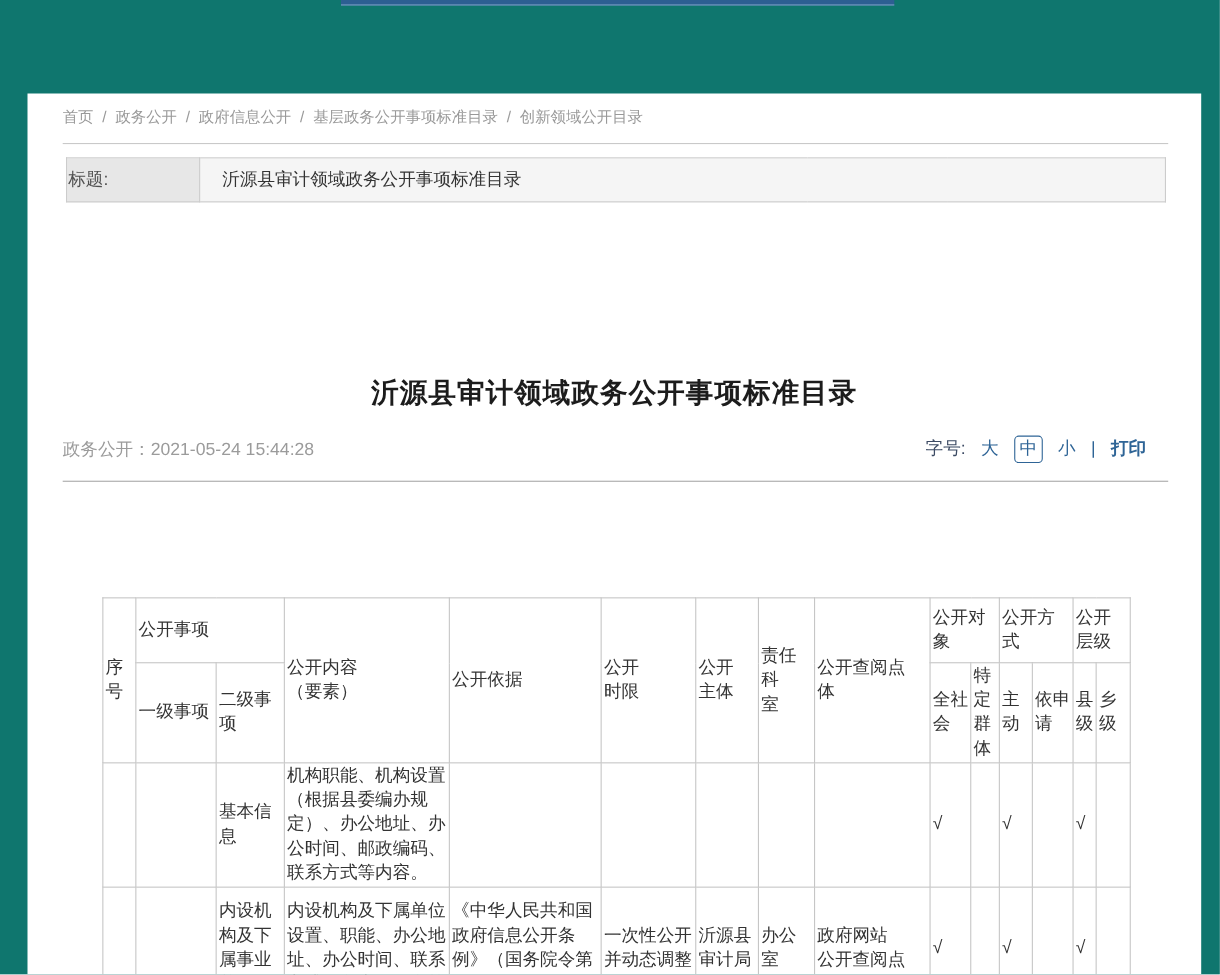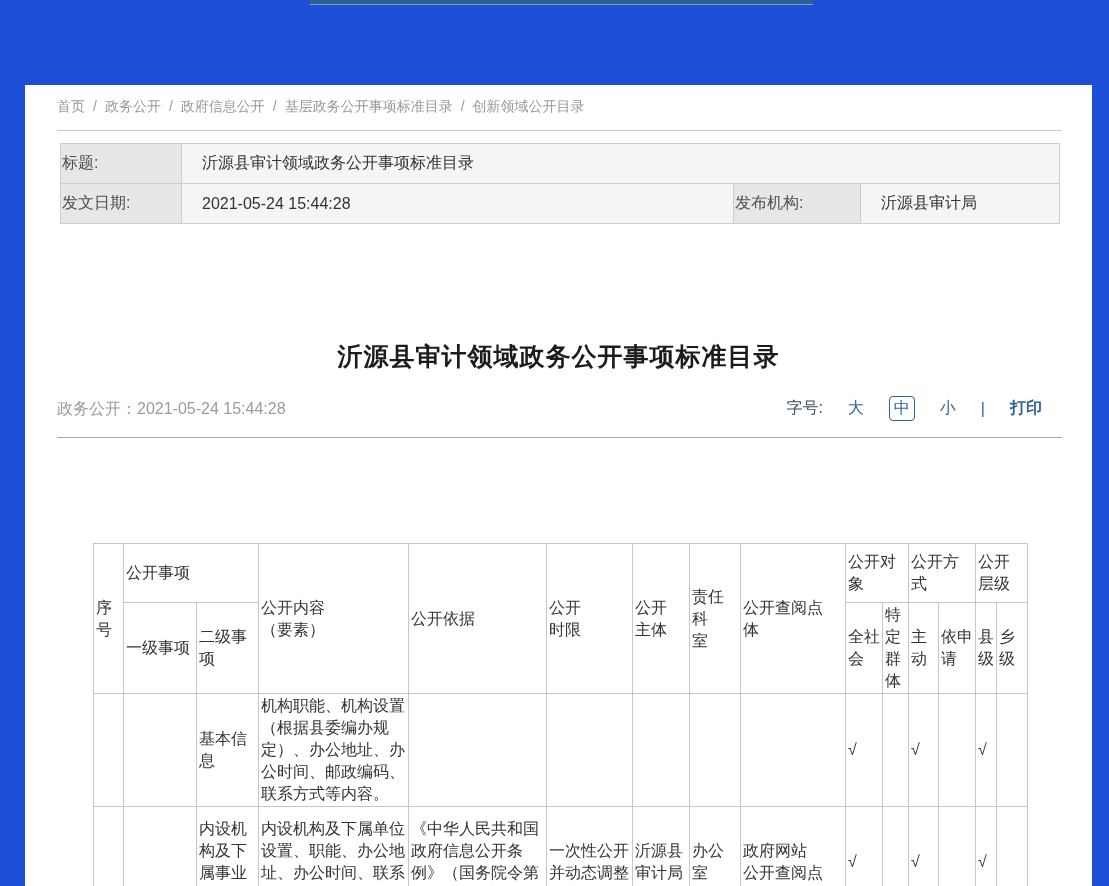--- a/index.html
+++ b/index.html
@@ -1,18 +1,18 @@
 <!DOCTYPE html>
 <html><head>
 <meta charset="utf-8">
 <style>
   html,body{margin:0;padding:0;background:#f1f1f2;}
   *{box-sizing:border-box;}
   body{font-family:"Liberation Sans","DejaVu Sans",sans-serif;}
-  #canvas{position:relative;width:1109px;height:886px;overflow:hidden;background:#1d4ed8;}
+  #canvas{position:relative;width:1109px;height:886px;overflow:hidden;background:#0f766e;}
 
   
   .topbar{position:absolute;left:310px;top:0;width:503px;height:5px;background:#2d5f92;border-bottom:1px solid #7aa0c4;}
 
   
   .card{position:absolute;left:25px;top:85px;width:1067px;height:801px;background:#ffffff;}
 
   
   .breadcrumb{position:absolute;left:32px;top:13px;font-size:14px;color:#999;}
   .breadcrumb a{color:#999;text-decoration:none;cursor:pointer;}
@@ -23,21 +23,21 @@
   
   .meta{position:absolute;left:35px;top:58px;width:999px;border-collapse:collapse;table-layout:fixed;font-size:16px;}
   .meta td{border:1px solid #ccc;height:40px;vertical-align:middle;}
   .meta td.lbl{background:#e7e7e7;color:#4f4f4f;text-align:left;}
   .meta td.val{background:#f5f5f5;color:#333;text-align:left;padding-left:20px;}
 
   
   .art-title{position:absolute;left:0;top:255px;width:1067px;text-align:center;font-size:25px;font-weight:bold;color:#1c1c1c;letter-spacing:1px;}
   .pubrow{position:absolute;left:32px;top:311px;width:1005px;height:26px;font-size:16px;}
   .pub-left{position:absolute;left:0;top:3px;color:#9b9b9b;}
-  .pub-right{position:absolute;right:20px;top:0;display:flex;align-items:center;gap:25px;}
+  .pub-right{position:absolute;right:20px;top:0;display:flex;align-items:center;gap:14px;}
   .fs-label{color:#3c4a63;}
   .fs-link{color:#2e6496;text-decoration:none;cursor:pointer;}
   .fs-active{color:#2e6496;border:1px solid #2e6496;border-radius:4px;padding:1px 4px;cursor:pointer;}
   .fs-sep{color:#2e6496;}
   .print-link{color:#2e6496;text-decoration:none;cursor:pointer;font-weight:bold;}
 
   
   .catalog{position:absolute;left:68px;top:458px;border-collapse:collapse;table-layout:fixed;font-size:16px;color:#333;}
   .catalog th,.catalog td{border:1px solid #c6c6c6;font-weight:normal;text-align:left;vertical-align:middle;
       padding:1px 2px;line-height:22px;white-space:pre-line;overflow:hidden;}
@@ -65,26 +65,20 @@
       <colgroup>
           <col style="width:121px">
           <col style="width:552px">
           <col style="width:127px">
           <col style="width:199px">
         </colgroup>
       <tbody>
           <tr>
         <td class="lbl">标题:</td>
         <td class="val" colspan="3">沂源县审计领域政务公开事项标准目录</td>
-      </tr>
-      <tr>
-        <td class="lbl">发文日期:</td>
-        <td class="val">2021-05-24 15:44:28</td>
-        <td class="lbl">发布机构:</td>
-        <td class="val">沂源县审计局</td>
       </tr>
     </tbody>
       </table>
 
     <div class="art-title">沂源县审计领域政务公开事项标准目录</div>
 
     <div class="pubrow">
       <div class="pub-left">
         <span>政务公开：</span><span>2021-05-24 15:44:28</span>
       </div>

